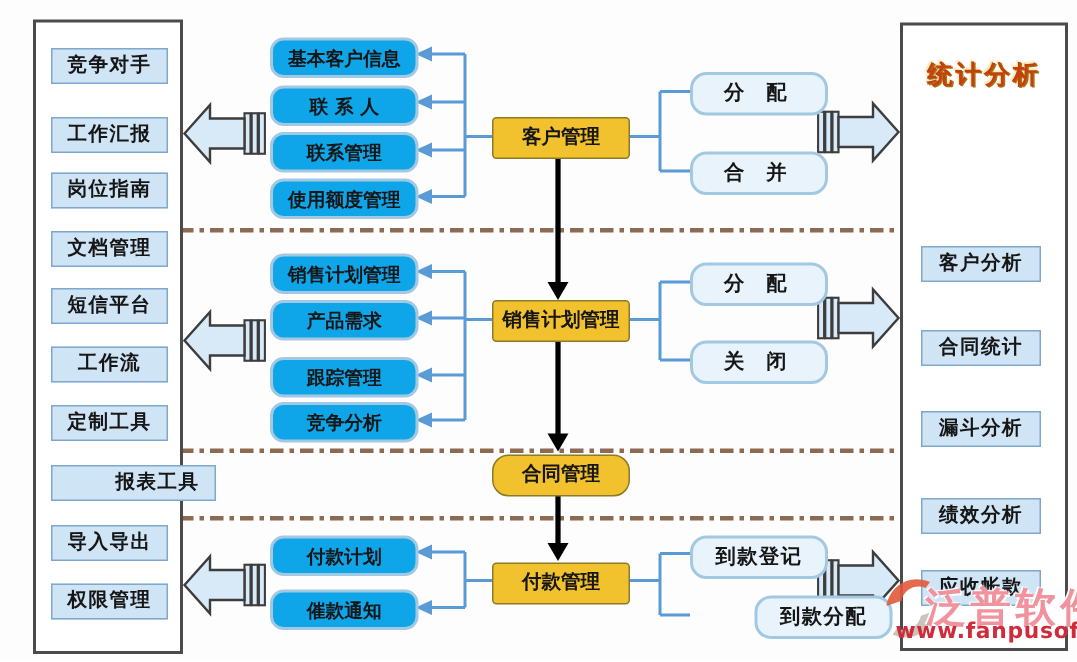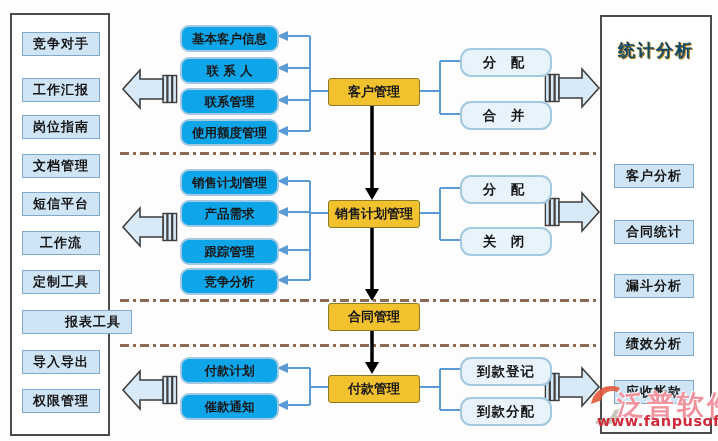--- a/index.html
+++ b/index.html
@@ -28,21 +28,21 @@
     text-align:center;background:#f2c12e;border:1.5px solid #8c7a26;
     border-radius:3px;font-size:13px;z-index:3;white-space:nowrap;
   }
   .opt{
     position:absolute;left:460px;width:88px;height:25px;line-height:25px;
     text-align:center;background:#e9f3fb;border:2px solid #a3c8e2;
     border-radius:11px;font-size:13.5px;letter-spacing:5px;z-index:3;white-space:nowrap;
   }
   .stats-title{
     position:absolute;left:0;top:20px;width:100%;height:26px;line-height:26px;
-    text-align:center;font-size:17px;letter-spacing:2px;color:#0c4a6e;
+    text-align:center;font-size:17px;letter-spacing:2px;color:#c2410c;
     text-shadow:1px 1px 0 #a87413,-1px -1px 1px #fbe7b6;z-index:3;
   }
   .wm-brand{
     position:absolute;left:617px;top:387px;font-size:27px;letter-spacing:3px;
     color:rgba(240,138,150,.92);
     text-shadow:1px 1px 0 #fff,-1px -1px 0 #fff,0 0 2px #fff;
     z-index:6;white-space:nowrap;
   }
   .wm-url{
     position:absolute;left:597px;top:413px;font-size:14.5px;color:#cf2b3a;
@@ -110,21 +110,21 @@
     </g>
 
     <use href="#arrowL" x="123" y="67"></use>
     <use href="#arrowL" x="123" y="205"></use>
     <use href="#arrowL" x="123" y="368"></use>
     <use href="#arrowR" x="545" y="66"></use>
     <use href="#arrowR" x="545" y="190"></use>
     <use href="#arrowR" x="545" y="365"></use>
   </svg>
 
-  <div class="panel" style="left:10px;top:13px;width:96px;height:419px;">
+  <div class="panel" style="left:22px;top:13px;width:96px;height:419px;font-family:Liberation Mono, monospace;">
     <div class="item" style="left:10px;top:17px;width:76px;">竞争对手</div>
     <div class="item" style="left:10px;top:63px;width:76px;">工作汇报</div>
     <div class="item" style="left:10px;top:100px;width:76px;">岗位指南</div>
     <div class="item" style="left:10px;top:139px;width:76px;">文档管理</div>
     <div class="item" style="left:10px;top:177px;width:76px;">短信平台</div>
     <div class="item" style="left:10px;top:216px;width:76px;">工作流</div>
     <div class="item" style="left:10px;top:255px;width:76px;">定制工具</div>
     <div class="item" style="left:10px;top:295px;width:76px;padding-left:32px;">报表工具</div>
     <div class="item" style="left:10px;top:335px;width:76px;">导入导出</div>
     <div class="item" style="left:10px;top:374px;width:76px;">权限管理</div>
@@ -139,27 +139,27 @@
   <div class="opt" style="top:101px;">合 并</div>
 
   <div class="feature" style="top:169px;">销售计划管理</div>
   <div class="feature" style="top:200px;">产品需求</div>
   <div class="feature" style="top:238px;">跟踪管理</div>
   <div class="feature" style="top:268px;">竞争分析</div>
   <div class="module" style="top:200px;">销售计划管理</div>
   <div class="opt" style="top:175px;">分 配</div>
   <div class="opt" style="top:227px;">关 闭</div>
 
-  <div class="module" style="top:303px;">合同管理</div>
+  <div class="module" style="top:303px;border-radius:11px;">合同管理</div>
 
   <div class="feature" style="top:357px;">付款计划</div>
   <div class="feature" style="top:393px;">催款通知</div>
   <div class="module" style="top:375px;">付款管理</div>
   <div class="opt" style="top:357px;letter-spacing:1px;">到款登记</div>
-  <div class="opt" style="top:397px;letter-spacing:1px;">到款分配</div>
+  <div class="opt" style="top:397px;letter-spacing:1px;margin-left:43px;">到款分配</div>
 
   <div class="panel" style="left:600px;top:15px;width:108px;height:415px;">
     <div class="stats-title">统计分析</div>
     <div class="item" style="left:12px;top:147px;width:78px;">客户分析</div>
     <div class="item" style="left:12px;top:203px;width:78px;">合同统计</div>
     <div class="item" style="left:12px;top:257px;width:78px;">漏斗分析</div>
     <div class="item" style="left:12px;top:315px;width:78px;">绩效分析</div>
     <div class="item" style="left:12px;top:363px;width:78px;">应收帐款</div>
   </div>
 

